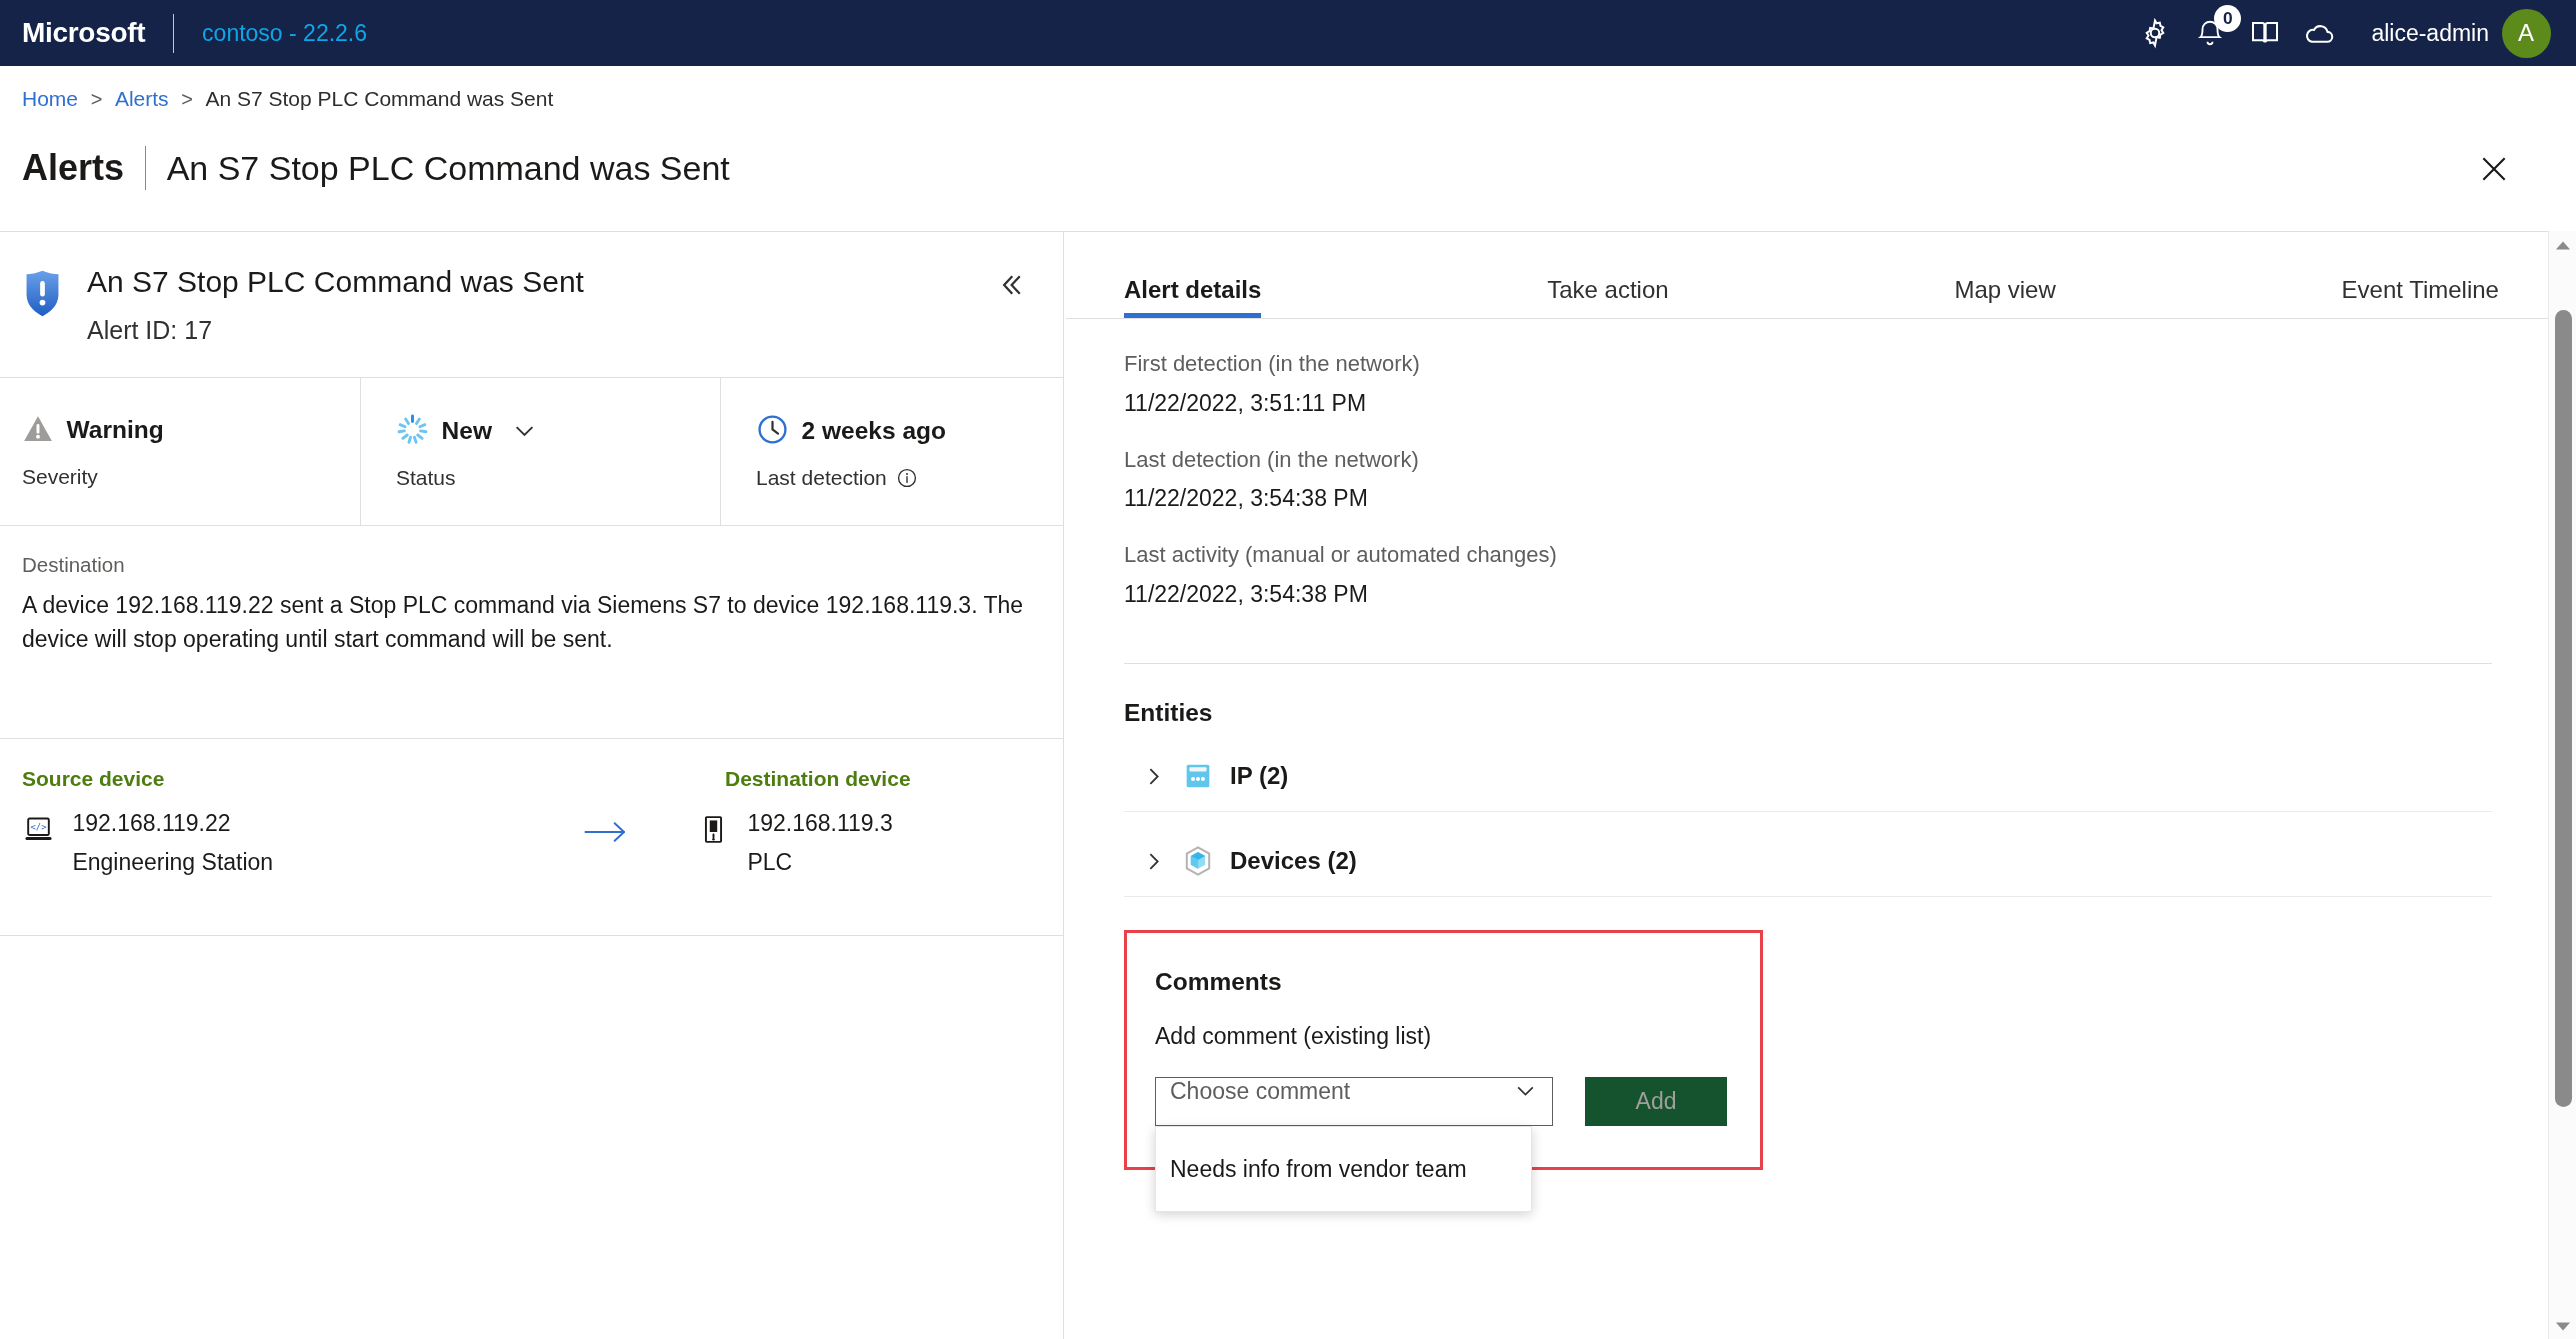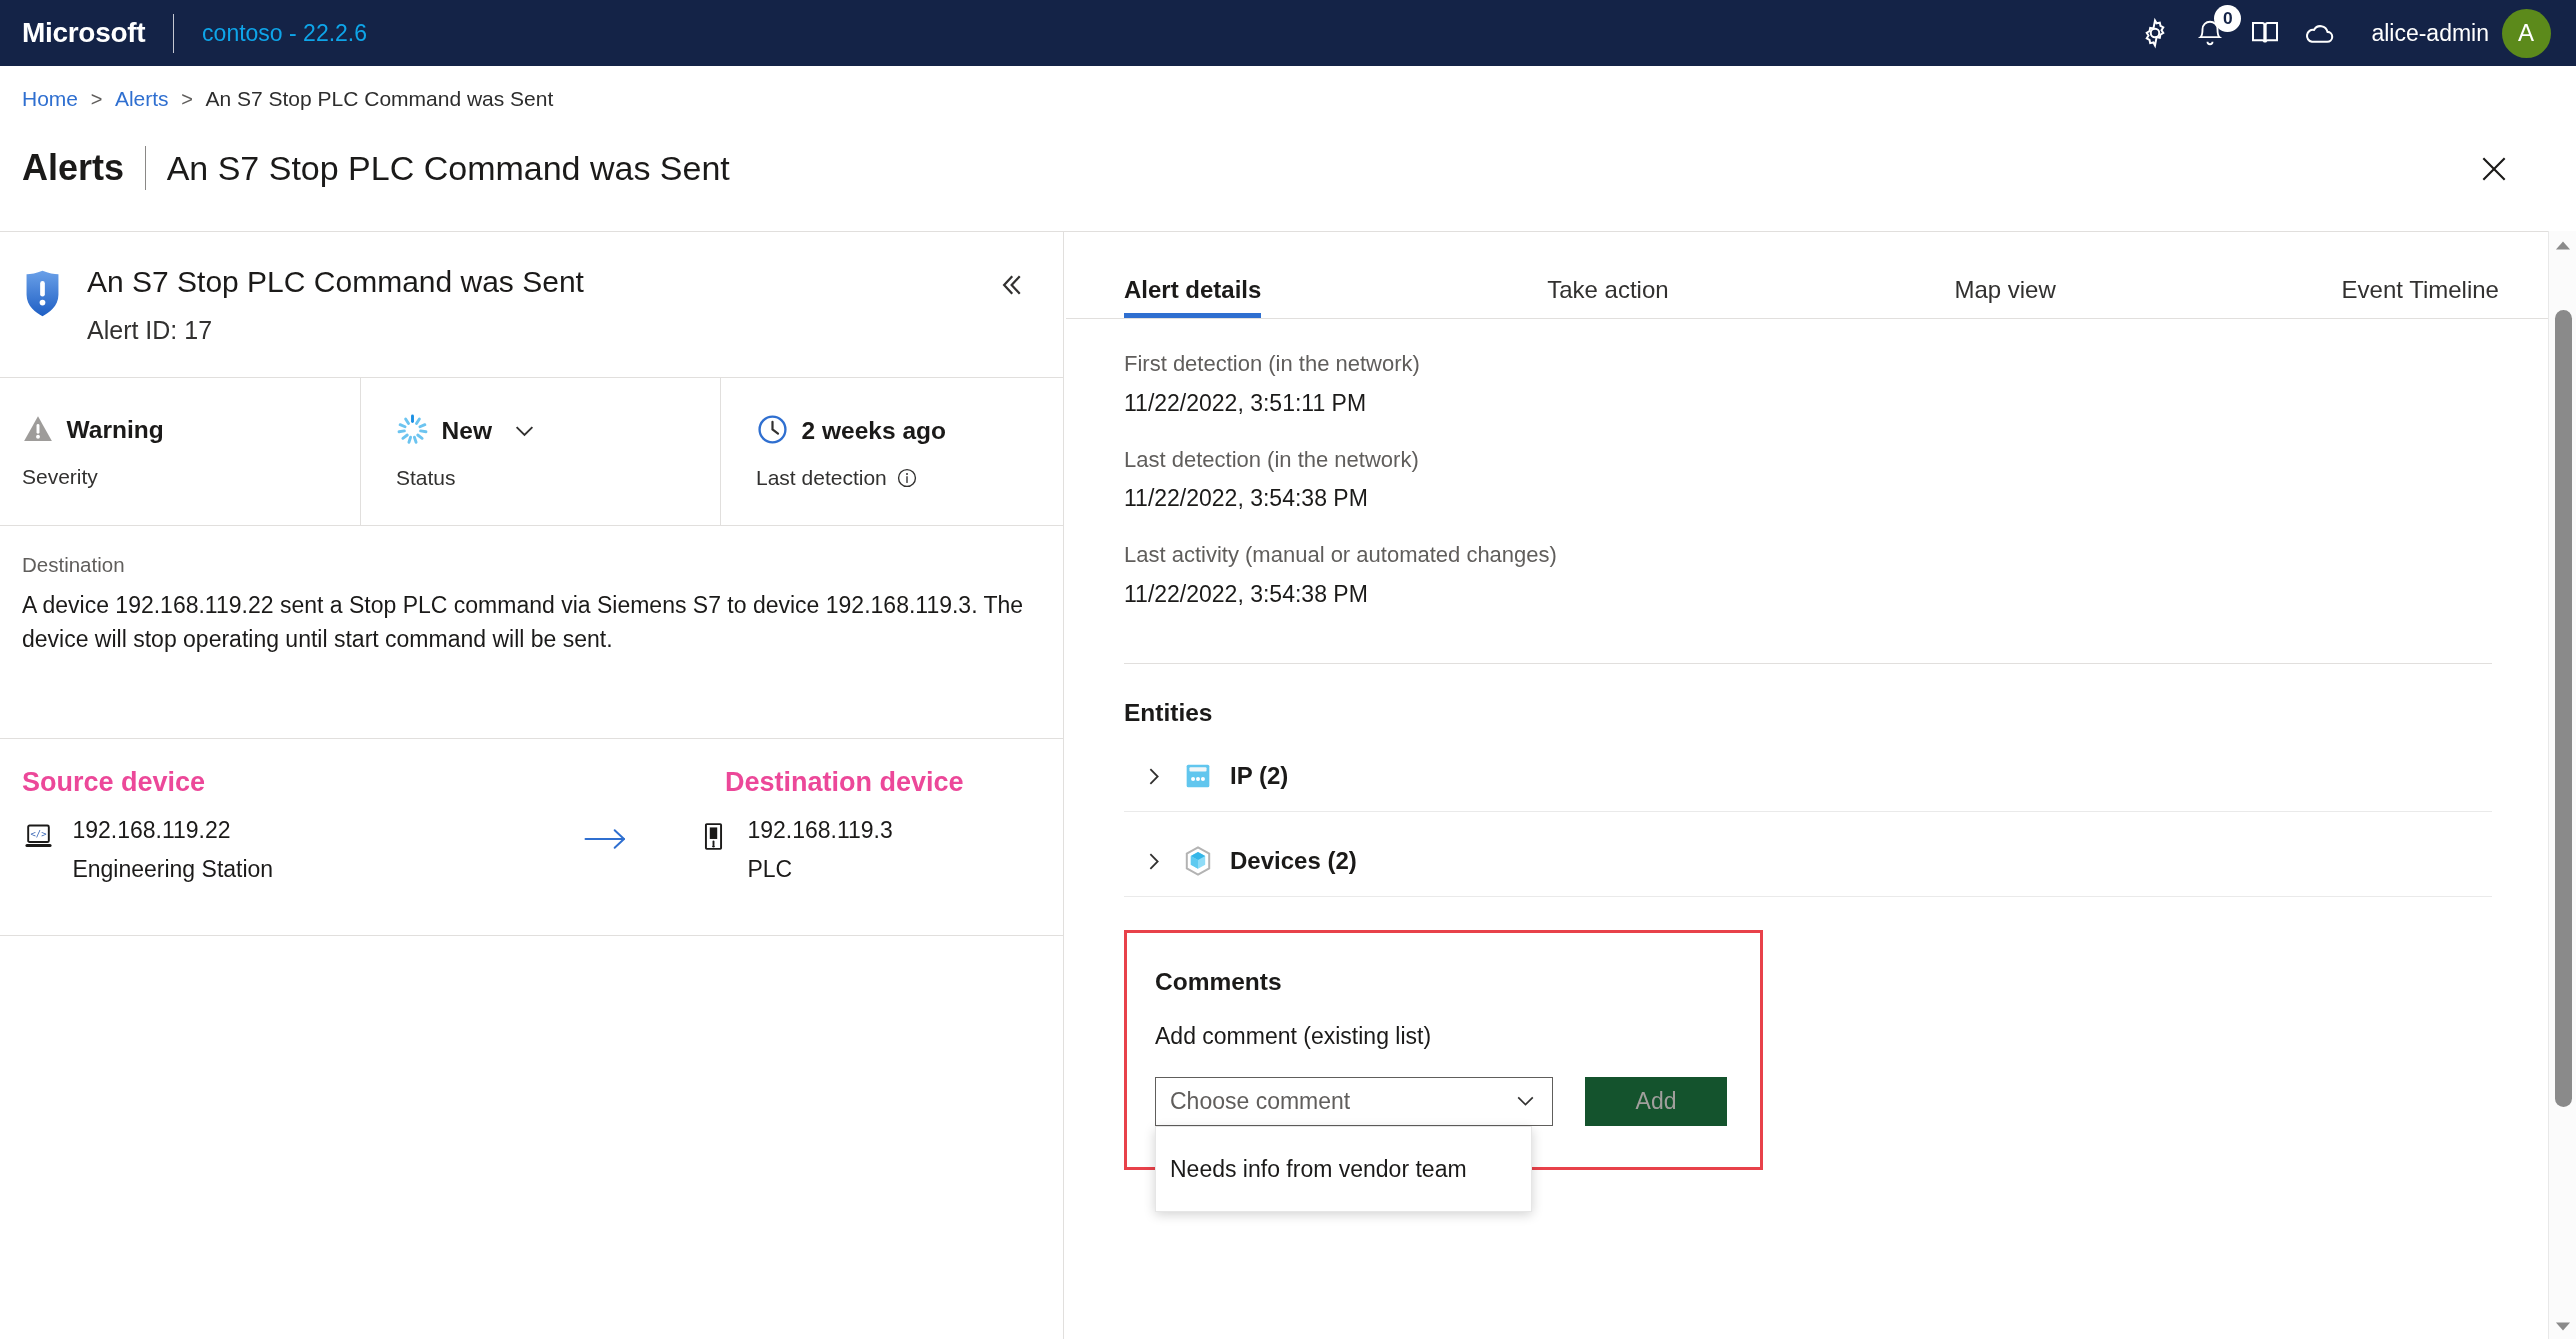--- a/index.html
+++ b/index.html
@@ -148,21 +148,21 @@
   .desc-label { font-size: 20.5px; color: #605e5c; }
   .desc-text { font-size: 23px; color: #1b1a19; line-height: 1.52; margin-top: 11px; max-width: 1003px; }
 
   .devices-block {
     padding: 28px 22px 0 22px;
     border-bottom: 1.6px solid #e1dfdd;
     height: 197px;
     position: relative;
   }
   .dev-head-row { display: flex; }
-  .dev-head { font-size: 27px; font-weight: 700; color: #ec4899; }
+  .dev-head { font-size: 21px; font-weight: 700; color: #4d7c0f; }
   .dev-head.src { width: 703px; }
   .dev-row { display: flex; margin-top: 19px; align-items: flex-start; }
   .dev-col { display: flex; align-items: flex-start; }
   .dev-col.src { width: 493px; }
   .dev-icon { margin-right: 17.4px; margin-top: 3.2px; }
   .dev-ip { font-size: 23px; color: #1b1a19; }
   .dev-type { font-size: 23px; color: #1b1a19; margin-top: 12.6px; }
   .arrow-mid { width: 182px; display: flex; justify-content: center; padding-top: 8px; }
 
   
@@ -216,21 +216,21 @@
     border: 3.2px solid #e8414a;
     padding: 35px 33px 41px 28px;
     position: relative;
   }
   .comments-title { font-size: 24.5px; font-weight: 700; color: #1b1a19; }
   .comments-sub { font-size: 23px; color: #1b1a19; margin-top: 27px; }
   .comment-ctrls { display: flex; align-items: flex-start; margin-top: 27px; position: relative; }
   .combo {
     width: 440px; height: 49px;
     border: 1.6px solid #605e5c; background: #ffffff;
-    display: flex; align-items: center; justify-content: space-between;
+    display: flex; align-items: flex-start; justify-content: space-between;
     padding: 0 14px 0 14px; cursor: pointer;
   }
   .combo-text { font-size: 23px; color: #605e5c; }
   .add-btn {
     width: 158px; height: 49px; margin-left: 32px;
     background: #14532d; color: #a19f9d;
     font-size: 23px; border: none;
     display: flex; align-items: center; justify-content: center;
     font-family: "Liberation Sans", sans-serif;
     cursor: pointer;

